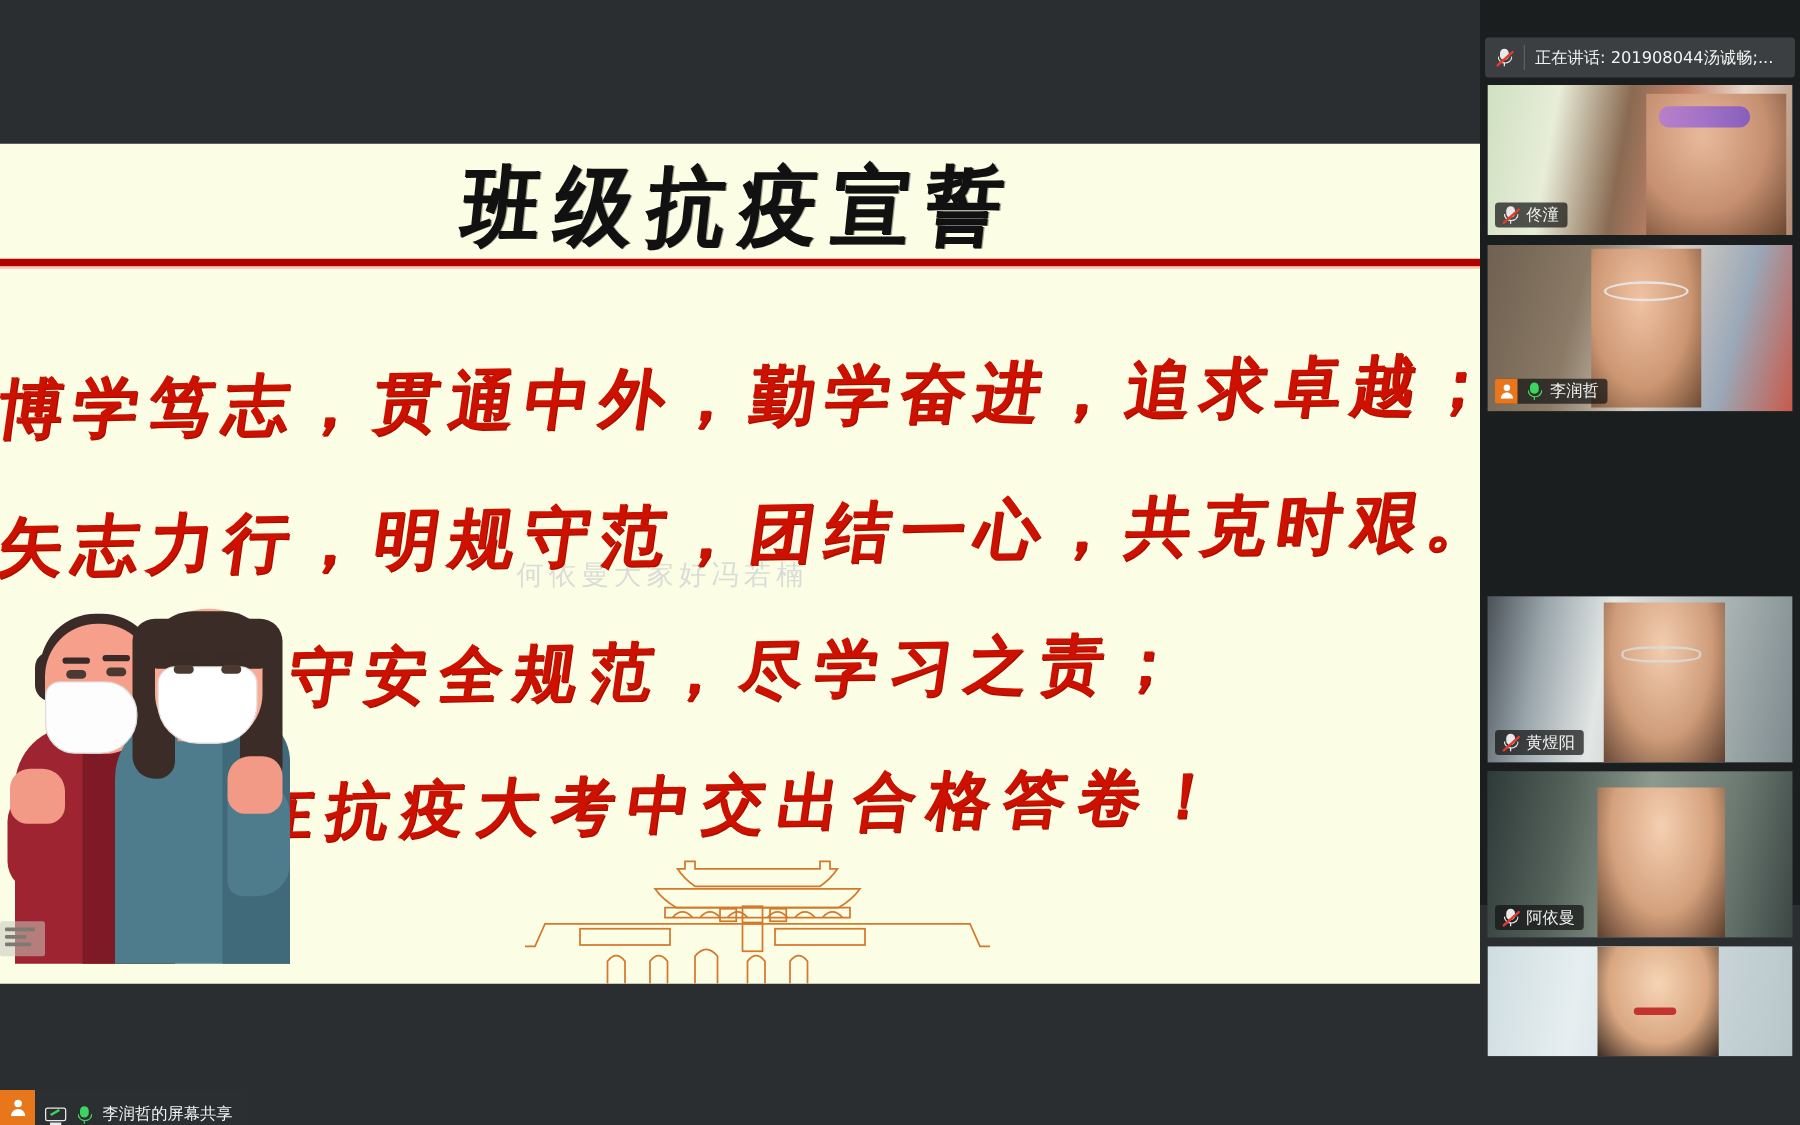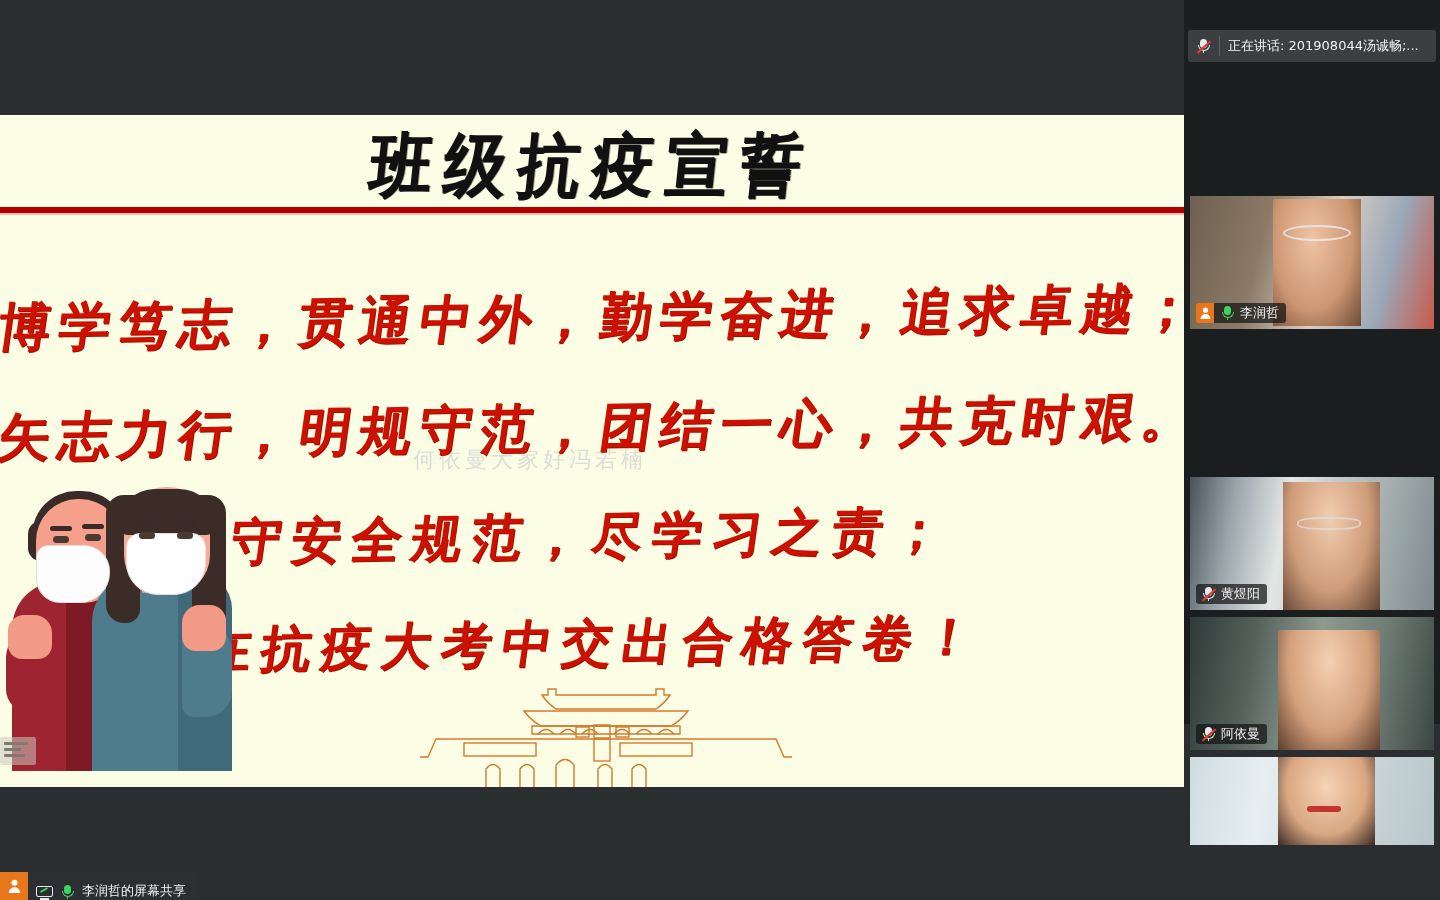--- a/index.html
+++ b/index.html
@@ -320,20 +320,35 @@
       <span class="mic">
         <span class="cap"></span>
           <span class="arc"></span>
           <span class="stem"></span>
           <span class="slash"></span>
       </span>
       <span class="sep"></span>
       <span class="txt">正在讲话: 201908044汤诚畅;...</span>
     </div>
 
+    <div class="tile" style="top:68px; height:120px;">
+      <div class="vid" style="background:linear-gradient(100deg,#cfe0c0 0%,#e8edd8 22%,#8a6a52 44%,#c2836a 60%,#e8d8cc 78%,#b08a72 100%);">
+        <div style="position:absolute;left:52%;top:6%;width:46%;height:94%;background:radial-gradient(ellipse at 40% 30%,#e9b99c 0%,#c58f70 55%,#6b4630 100%);"></div>
+        <div style="position:absolute;left:56%;top:14%;width:30%;height:14%;background:linear-gradient(90deg,#b47bd6,#7a54c8);border-radius:10px;opacity:.85;"></div>
+      </div>
+      <div class="namechip">
+        <span class="mic">
+          <span class="cap"></span>
+            <span class="arc"></span>
+            <span class="stem"></span>
+            <span class="slash"></span>
+        </span>
+        <span class="nm">佟潼</span>
+      </div>
+    </div>
 
     <div class="tile" style="top:196px; height:133px;text-align:right;">
       <div class="vid" style="background:linear-gradient(105deg,#6f6050 0%,#8a7a66 30%,#d8cfc4 55%,#9aa8b8 78%,#c85a4a 100%);">
         <div style="position:absolute;left:34%;top:2%;width:36%;height:96%;background:radial-gradient(ellipse at 45% 32%,#f0c3a4 0%,#cc9672 58%,#6d4a33 100%);"></div>
         <div style="position:absolute;left:38%;top:22%;width:28%;height:12%;border:2px solid #e8e8e8;border-radius:50%;opacity:.9;"></div>
       </div>
       <div class="namechip">
         <span class="host-badge">
           <svg class="person-glyph" width="11" height="12" viewBox="0 0 11 12" fill="#ffffff">
             <circle cx="5.5" cy="3.2" r="2.6"></circle>

